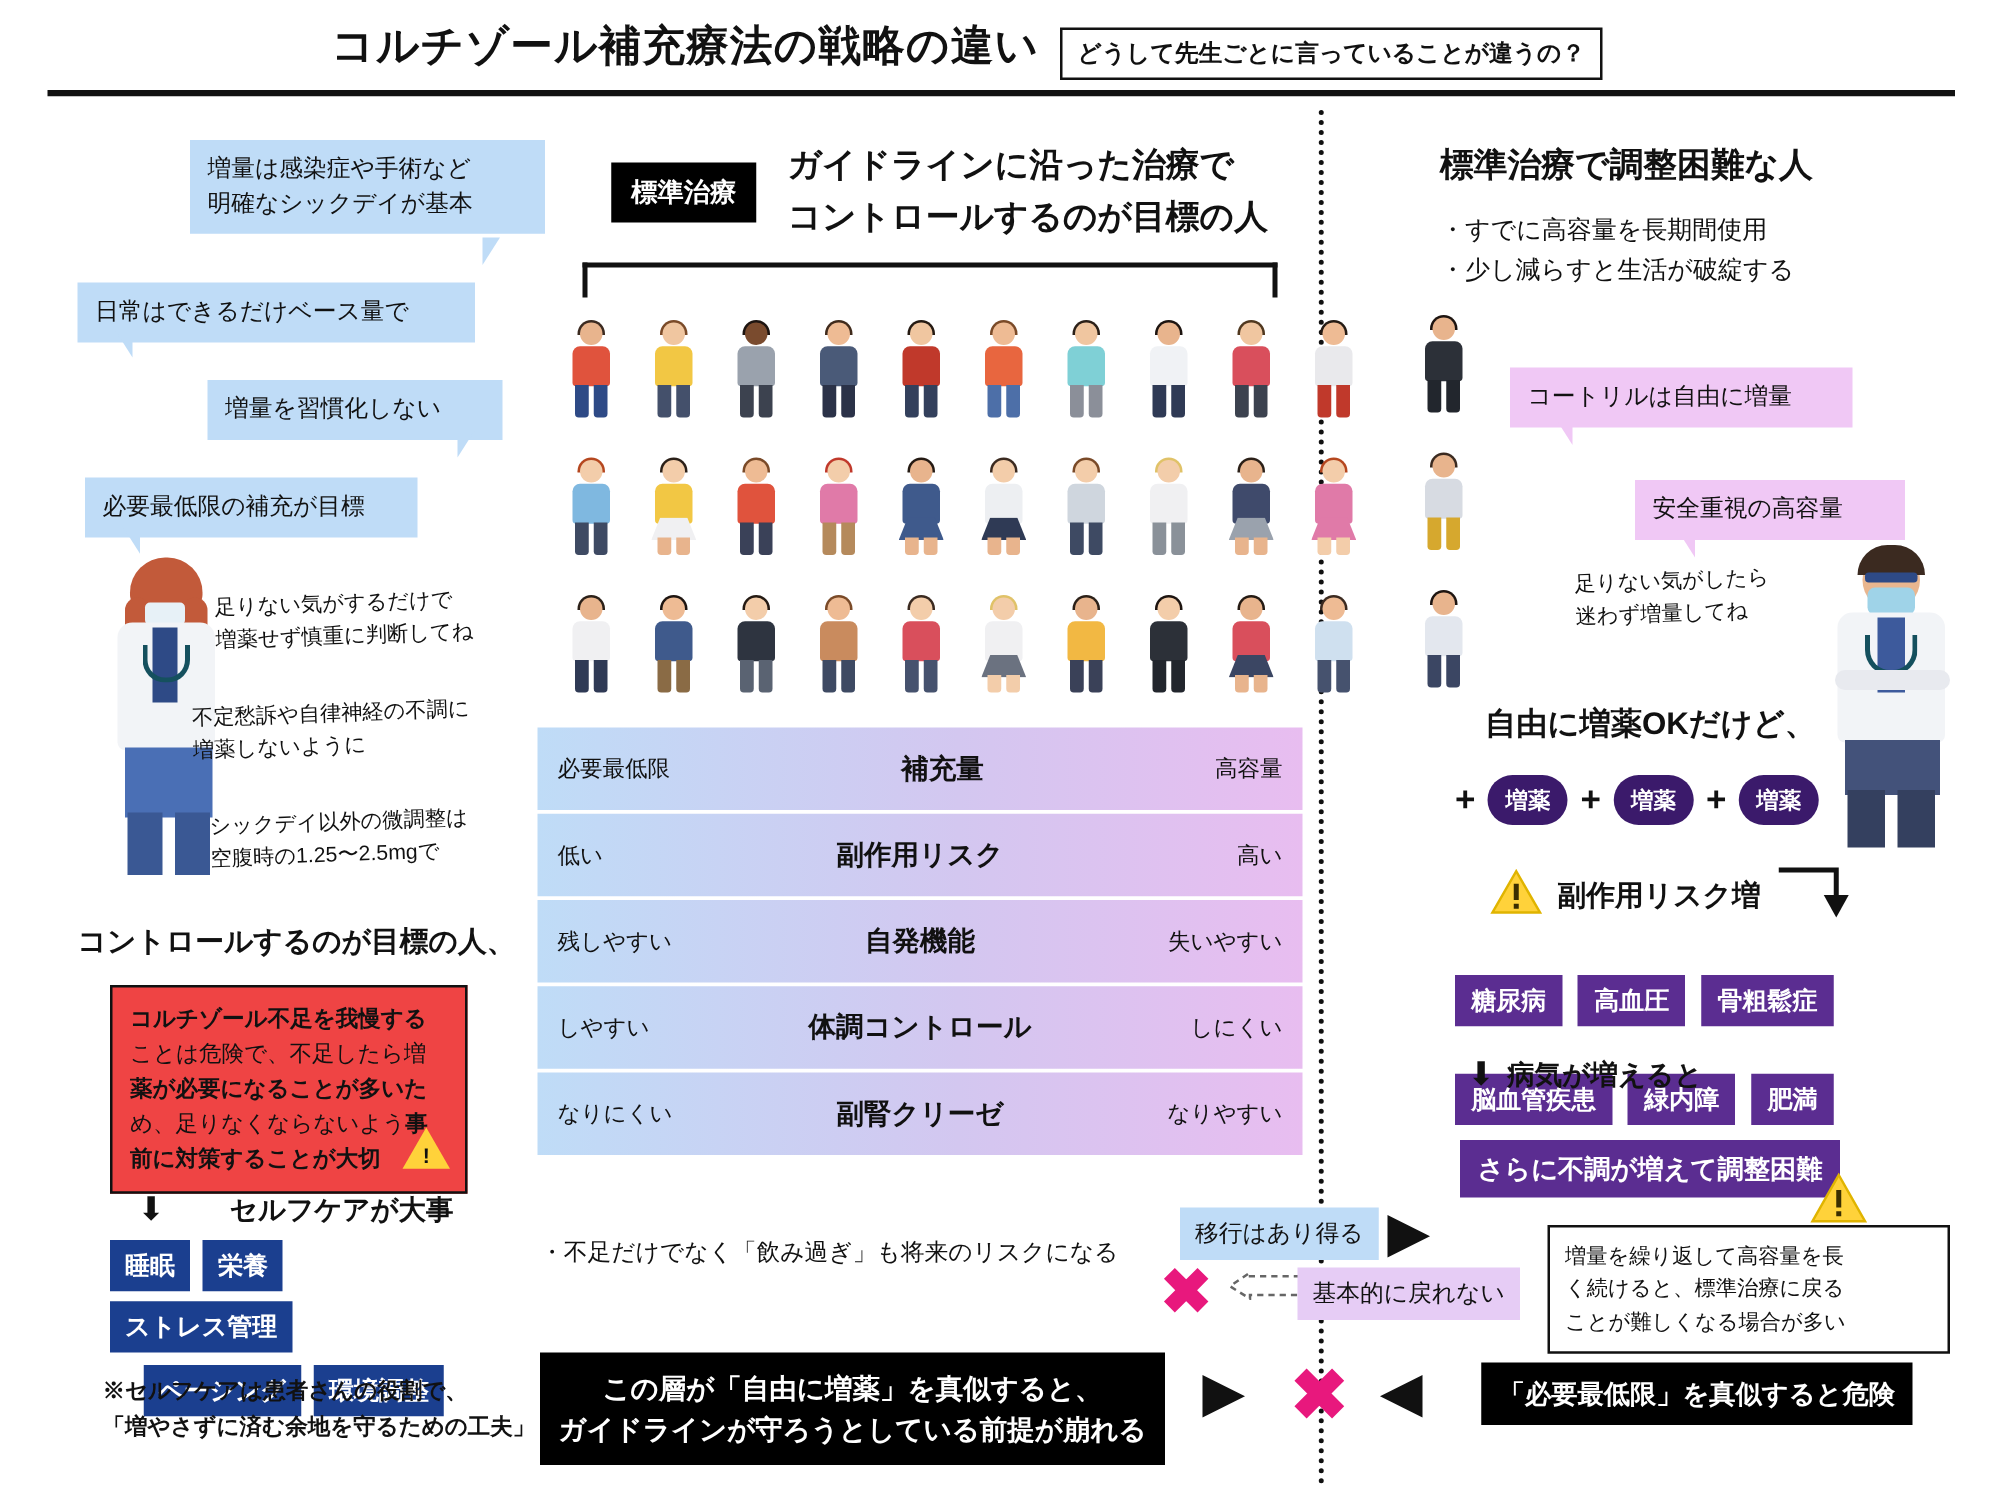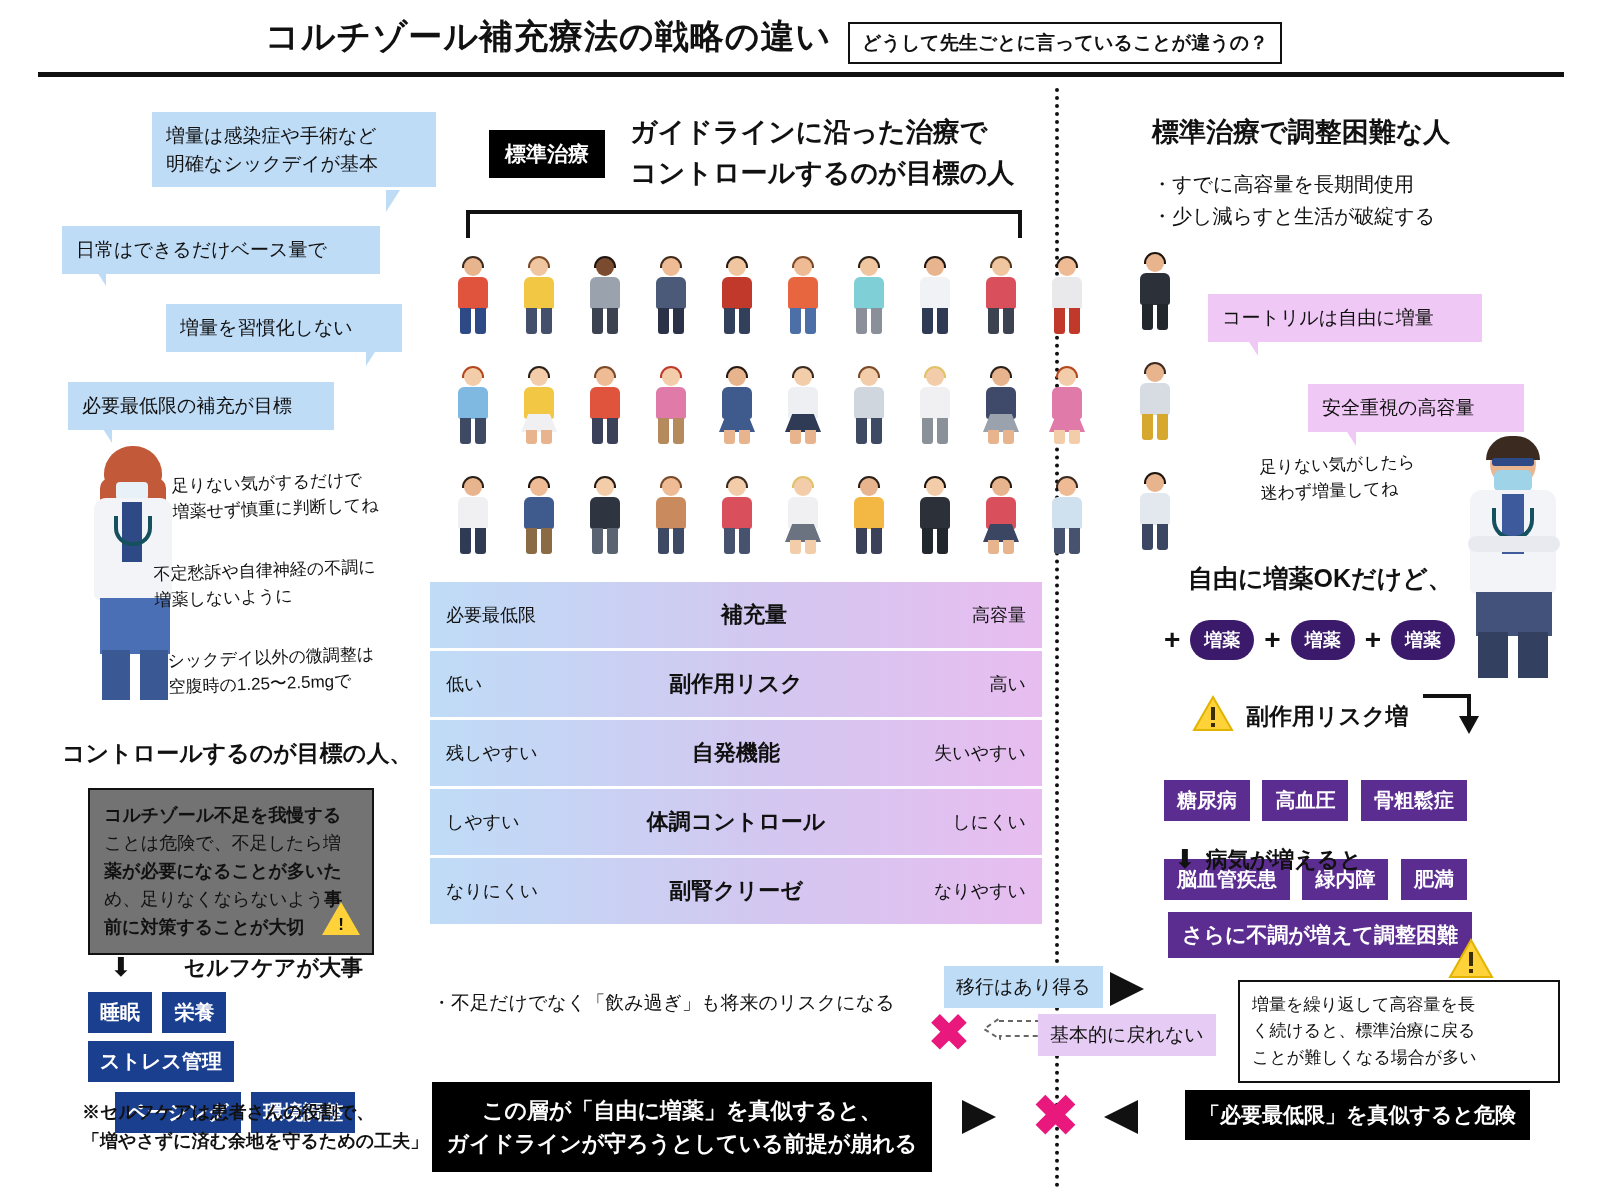--- a/index.html
+++ b/index.html
@@ -98,21 +98,21 @@
     content:"!"; position:absolute; left:-4px; top:10px; width:8px; text-align:center;
     color:#111; font-weight:bold; font-size:17px;
   }
 
   
   .sc-tag {
     background:#1b3f8f; color:#fff; font-size:20px; font-weight:bold;
     padding:7px 12px; display:inline-block; margin:0 6px 8px 0;
   }
   #sc-box {
-    left:88px; top:788px; width:286px; border:2px solid #111; background:#737373;
+    left:88px; top:788px; width:286px; border:2px solid #111; background:#ef4444;
     padding:12px 14px; font-size:18px; line-height:1.55;
   }
   .bold { font-weight:bold; }
 
   
   #bottom-banner {
     left:432px; top:1082px; width:500px; background:#000; color:#fff;
     font-size:22px; font-weight:bold; line-height:1.5; padding:12px 14px; text-align:center;
   }
   #bottom-right-banner {

